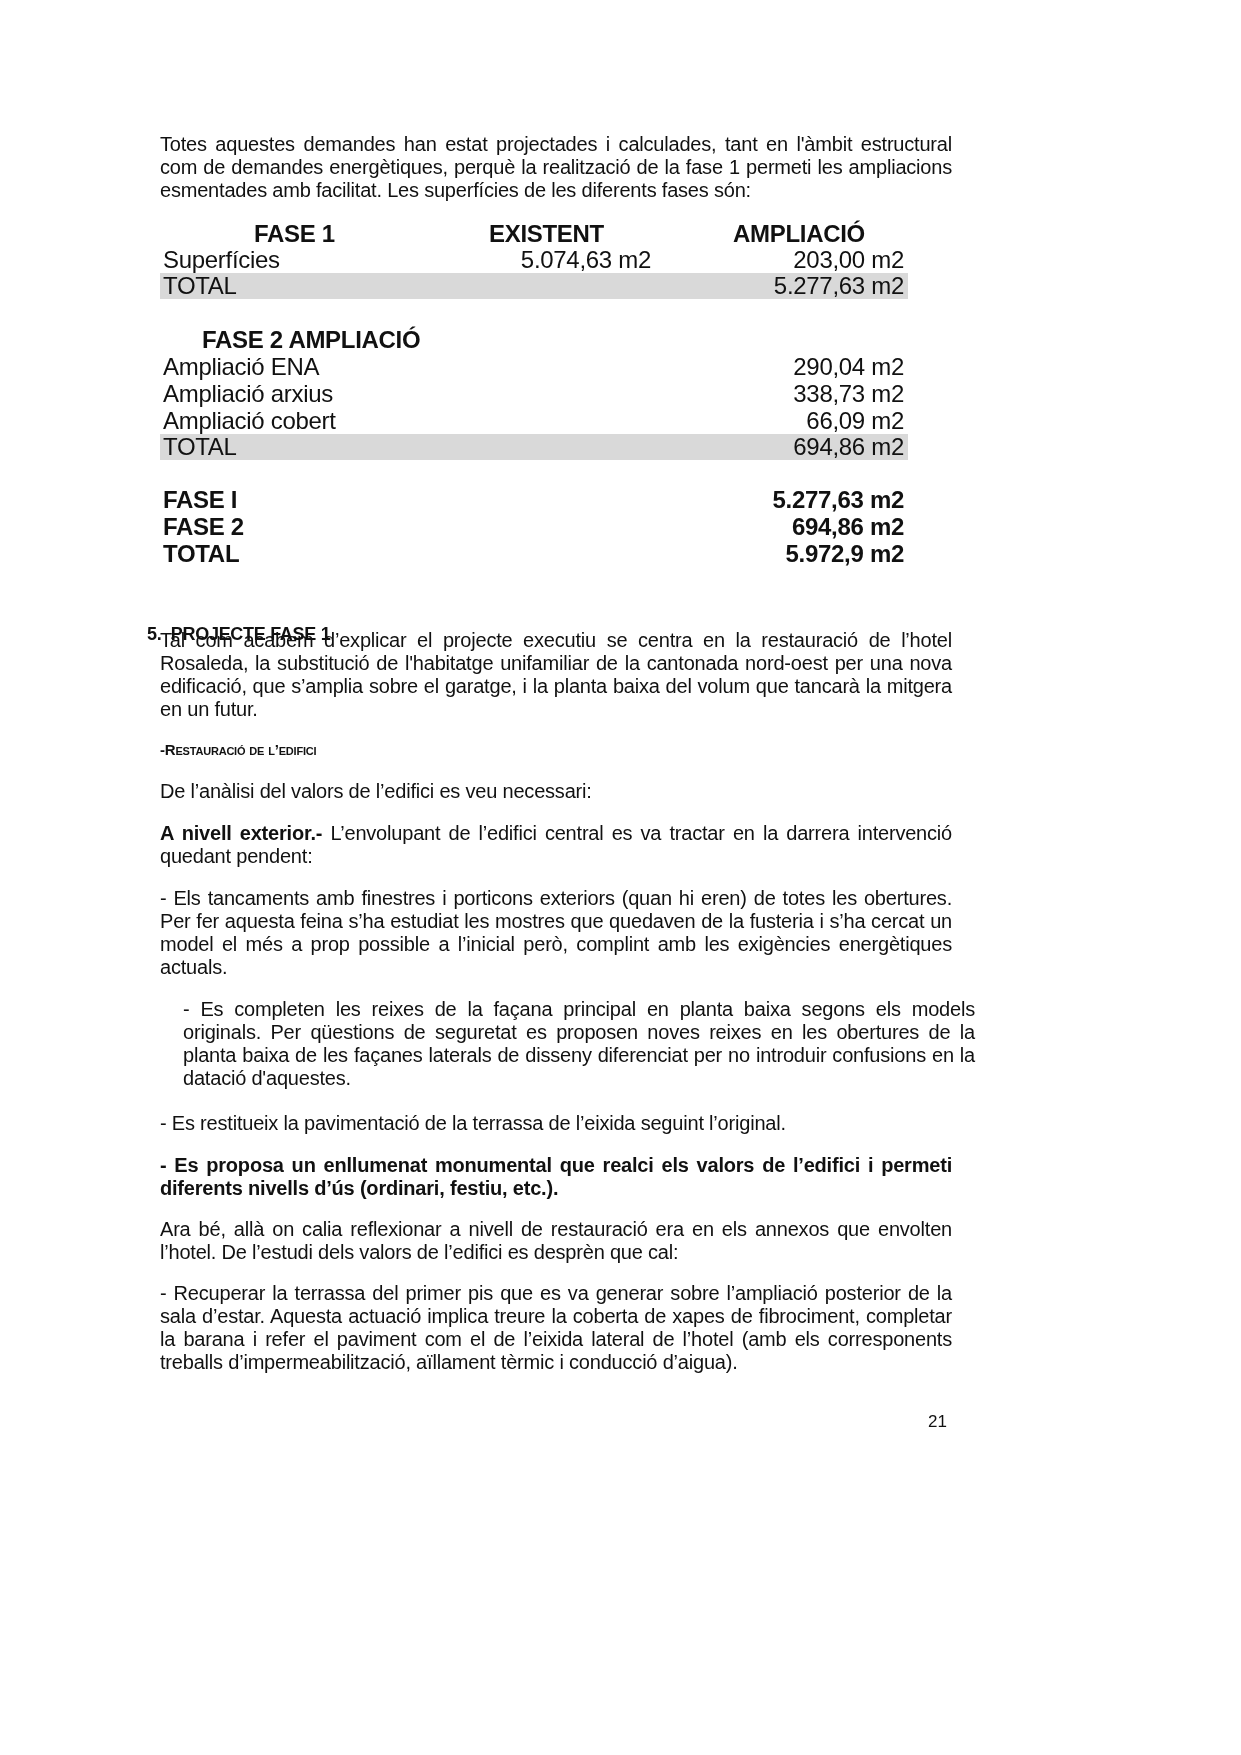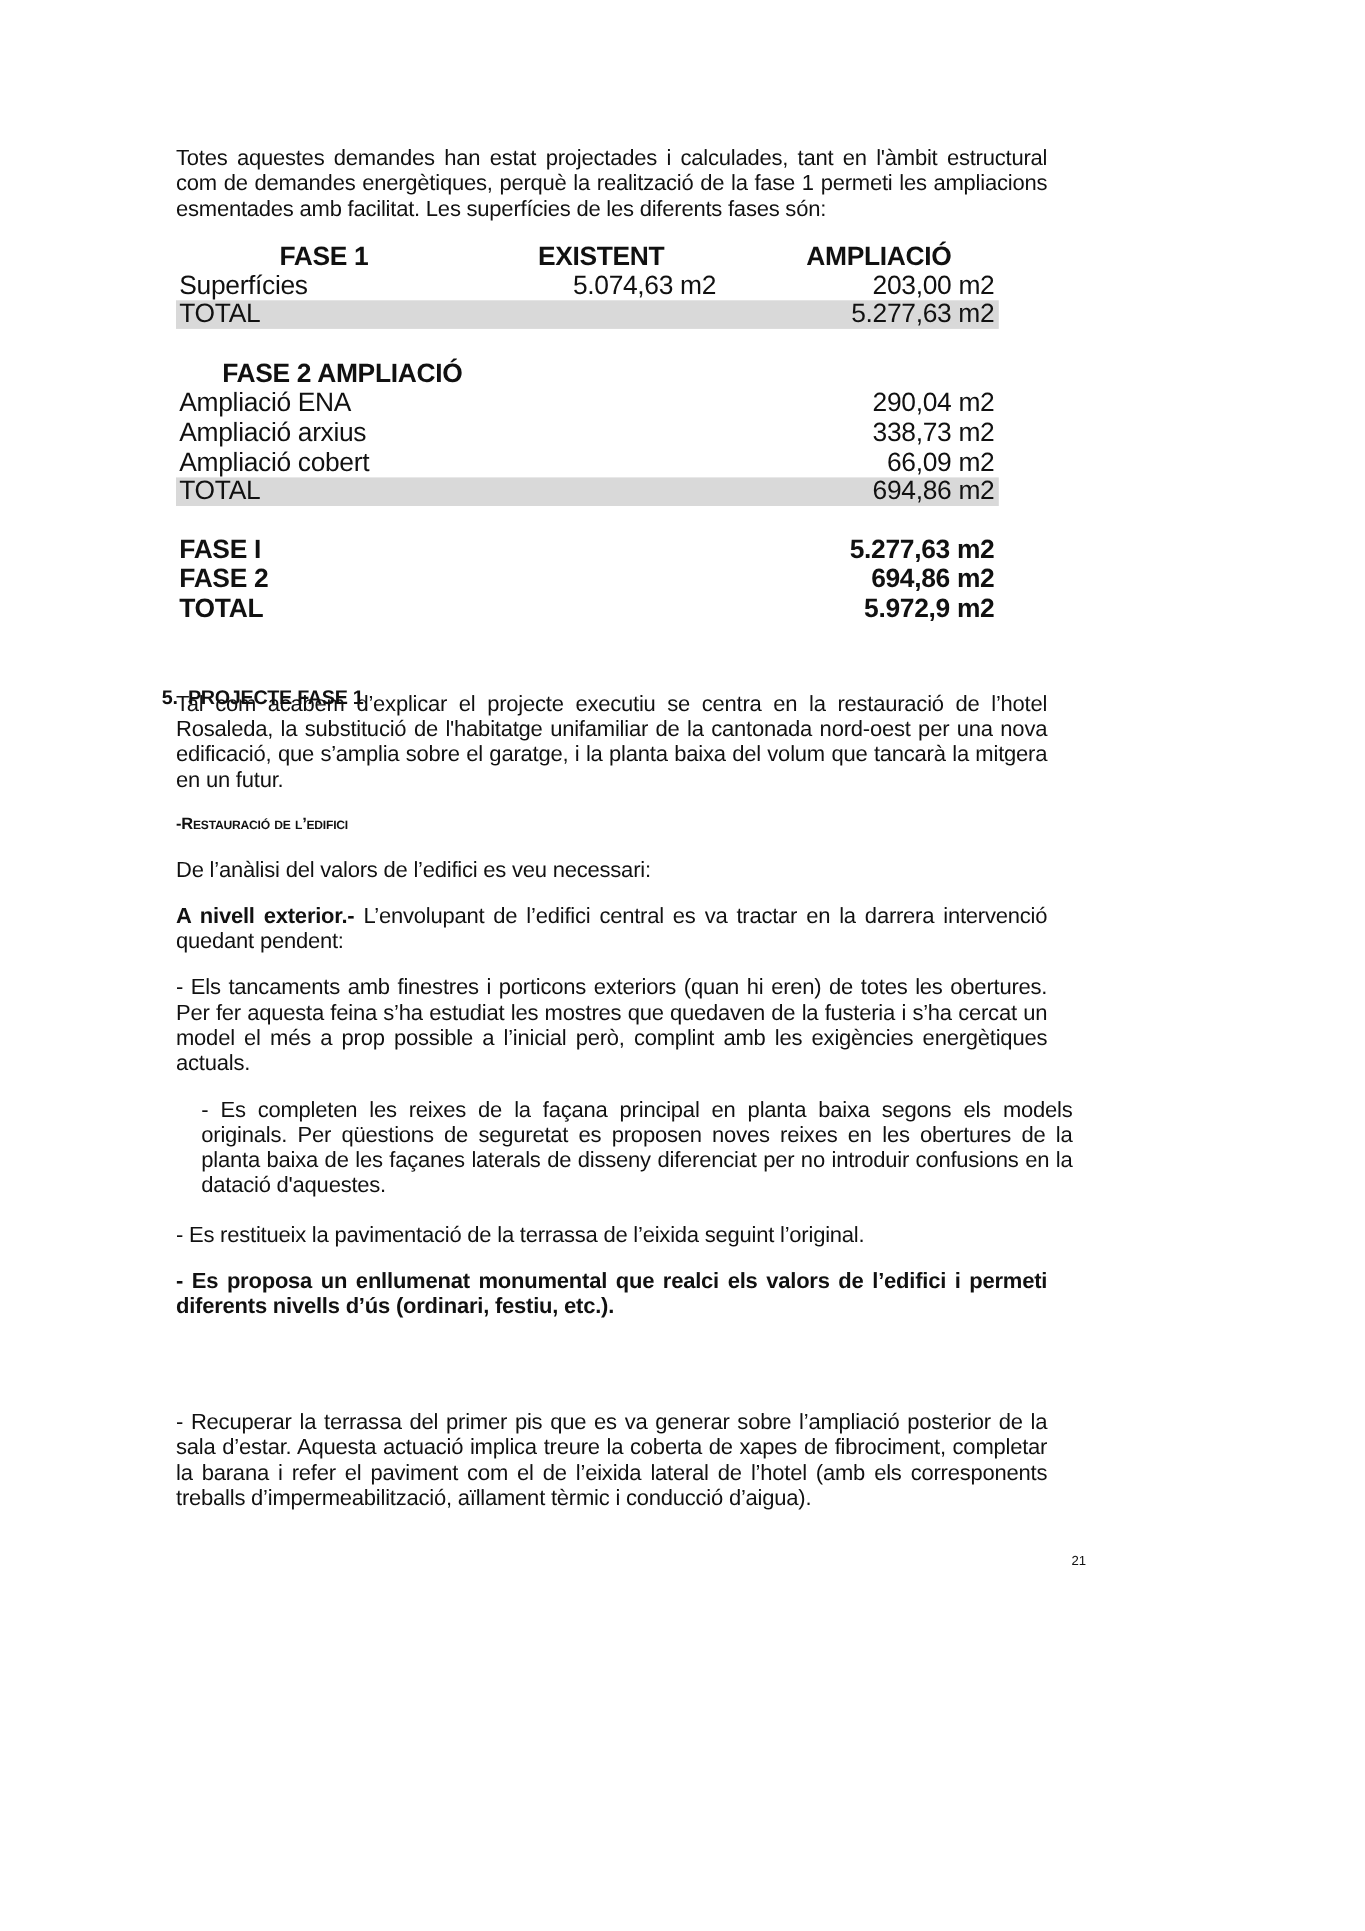--- a/index.html
+++ b/index.html
@@ -12,21 +12,21 @@
     font-stretch: condensed;
   }
   .para .tx { display: inline; }
   .t { position: absolute; font-family: "Liberation Sans", sans-serif; font-size: 24px; line-height: 26px; white-space: nowrap; letter-spacing: -0.3px; }
   .b { font-weight: bold; }
   .r { text-align: center; }
   .shade { position: absolute; left: 160px; width: 748px; height: 26px; background: #d9d9d9; }
   .heading { position: absolute; left: 147px; font-family: "Liberation Sans", sans-serif; font-weight: bold; font-size: 18px; letter-spacing: -0.3px; }
   .subheading { position: absolute; left: 160px; font-family: "Liberation Sans", sans-serif; font-weight: bold; font-size: 15px; letter-spacing: -0.2px; }
   .subheading .sc { font-variant: small-caps; }
-  .pagenum { position: absolute; left: 974px; top: 1412px; font-family: "Liberation Sans", sans-serif; font-size: 12px; }
+  .pagenum { position: absolute; left: 928px; top: 1412px; font-family: "Liberation Sans", sans-serif; font-size: 17px; }
 </style>
 </head>
 <body>
 
 <div class="page">
 
   <div class="para" style="top:133px;">Totes aquestes demandes han estat projectades i calculades, tant en l'àmbit estructural com de demandes energètiques, perquè la realització de la fase 1 permeti les ampliacions esmentades amb facilitat. Les superfícies de les diferents fases són:</div>
 
   <div>
     <div class="t b" style="left:254px; top:221px;">FASE 1</div>
@@ -102,17 +102,18 @@
   <div class="para" style="top:780px;">De l’anàlisi del valors de l’edifici es veu necessari:</div>
 
   <div class="para" style="top:887px;">- Els tancaments amb finestres i porticons exteriors (quan hi eren) de totes les obertures. Per fer aquesta feina s’ha estudiat les mostres que quedaven de la fusteria i s’ha cercat un model el més a prop possible a l’inicial però, complint amb les exigències energètiques actuals.</div>
 
   <div class="para" style="top:998px;margin-left:23px;">- Es completen les reixes de la façana principal en planta baixa segons els models originals. Per qüestions de seguretat es proposen noves reixes en les obertures de la planta baixa de les façanes laterals de disseny diferenciat per no introduir confusions en la datació d'aquestes.</div>
 
   <div class="para" style="top:1112px;">- Es restitueix la pavimentació de la terrassa de l’eixida seguint l’original.</div>
 
   <div class="para" style="top:1154px;font-weight:bold;">- Es proposa un enllumenat monumental que realci els valors de l’edifici i permeti diferents nivells d’ús (ordinari, festiu, etc.).</div>
 
+  <div class="para" style="top:1218px;"> Ara bé, allà on calia reflexionar a nivell de restauració era en els annexos que envolten l’hotel. De l’estudi dels valors de l’edifici es desprèn que cal:</div>
 
   <div class="para" style="top:1282px;"> - Recuperar la terrassa del primer pis que es va generar sobre l’ampliació posterior de la sala d’estar. Aquesta actuació implica treure la coberta de xapes de fibrociment, completar la barana i refer el paviment com el de l’eixida lateral de l’hotel (amb els corresponents treballs d’impermeabilització, aïllament tèrmic i conducció d’aigua).</div>
 
   <div class="pagenum">21</div>
 </div>
 
 </body></html>

